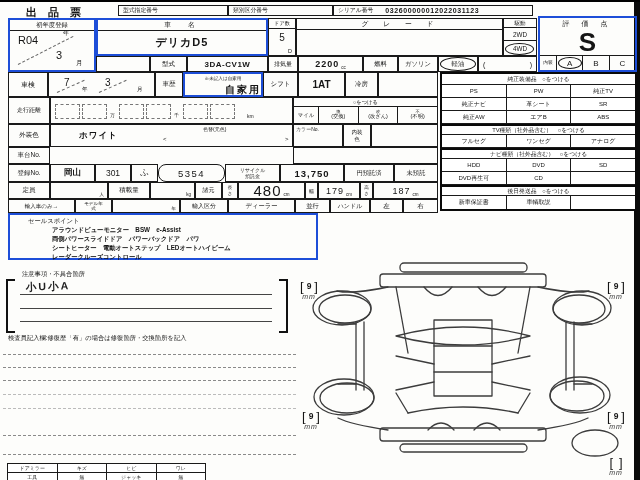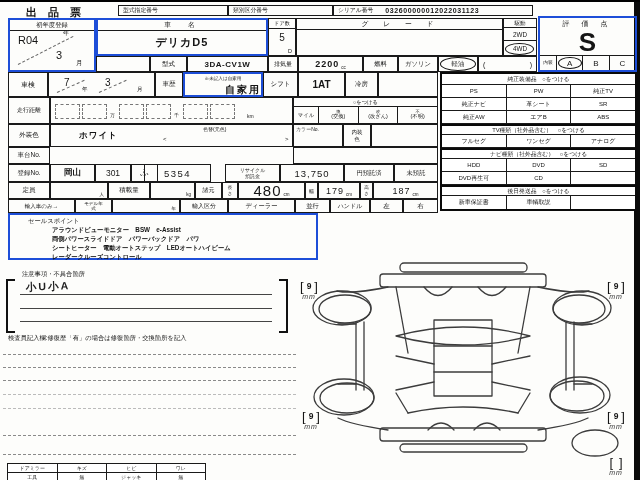--- a/index.html
+++ b/index.html
@@ -173,23 +173,23 @@
   <div class="bx c" style="left:343px;top:122px;width:28px;height:23px;font-size:5.5px;word-break:break-all;line-height:1.2;padding:0 7px;">内装色</div>
   <div class="bx" style="left:371px;top:122px;width:67px;height:23px;"></div>
 
   <div class="bx c" style="left:8px;top:145px;width:42px;height:17px;font-size:6.5px;">車台No.</div>
   <div class="bx" style="left:293px;top:145px;width:145px;height:17px;"></div>
 
   <div class="bx c" style="left:8px;top:162px;width:42px;height:18px;font-size:6.5px;">登録No.</div>
   <div class="bx c" style="left:50px;top:162px;width:45px;height:18px;font-size:8.5px;font-weight:bold;">岡山</div>
   <div class="bx c" style="left:95px;top:162px;width:36px;height:18px;font-size:8.5px;">301</div>
   <div class="bx c" style="left:131px;top:162px;width:27px;height:18px;font-size:8.5px;">ふ</div>
-  <div class="bx c" style="left:144px;top:162px;width:67px;height:18px;font-size:9.5px;letter-spacing:1.5px;">5354</div>
+  <div class="bx c" style="left:158px;top:162px;width:67px;height:18px;font-size:9.5px;letter-spacing:1.5px;border-radius:8px;">5354</div>
   <div class="bx c" style="left:225px;top:162px;width:55px;height:18px;font-size:5px;word-break:break-all;line-height:1.2;padding:0 12px;">リサイクル預託金</div>
-  <div class="bx c" style="left:280px;top:162px;width:64px;height:18px;font-size:9.5px;font-weight:normal;letter-spacing:1px;">13,750</div>
+  <div class="bx c" style="left:280px;top:162px;width:64px;height:18px;font-size:9.5px;font-weight:bold;letter-spacing:1px;">13,750</div>
   <div class="bx c" style="left:344px;top:162px;width:50px;height:18px;font-size:6.3px;">円預託済</div>
   <div class="bx c" style="left:394px;top:162px;width:44px;height:18px;font-size:6.3px;">未預託</div>
 
   <div class="bx c" style="left:8px;top:180px;width:42px;height:17px;font-size:6.5px;">定員</div>
   <div class="bx" style="left:50px;top:180px;width:58px;height:17px;">
     <span class="abs" style="right:3px;bottom:1px;font-size:4.5px;">人</span>
   </div>
   <div class="bx c" style="left:108px;top:180px;width:42px;height:17px;font-size:6.5px;">積載量</div>
   <div class="bx" style="left:150px;top:180px;width:45px;height:17px;">
     <span class="abs" style="right:3px;bottom:1px;font-size:4.5px;">kg</span>

